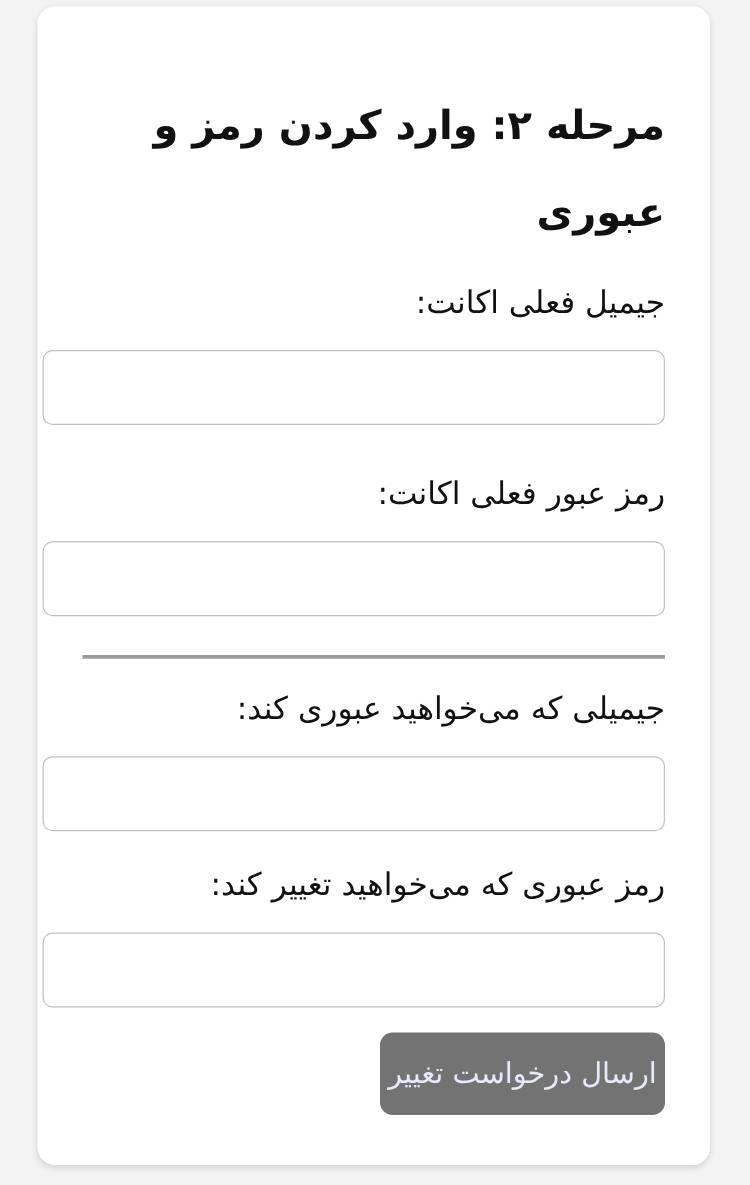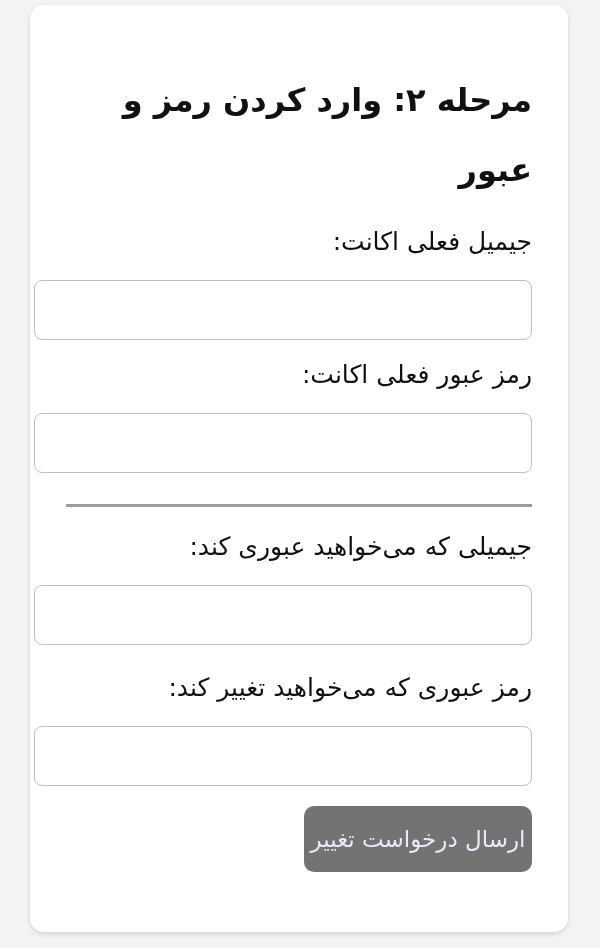--- a/index.html
+++ b/index.html
@@ -43,21 +43,21 @@
   }
   .title-line { display: block; }
   .field-label {
     display: block;
     font-size: 25px;
     color: #111111;
     line-height: 38px;
     text-align: right;
   }
   .lbl-1 { margin-top: 18px; }
-  .lbl-2 { margin-top: 16px; }
+  .lbl-2 { margin-top: 36px; }
   .lbl-3 { margin-top: 21px; }
   .lbl-4 { margin-top: 24px; }
   .field-input {
     display: block;
     width: calc(100% + 32px); 
     height: 60px;
     box-sizing: border-box;
     margin-top: 19px;
     border: 1px solid #c0c0c0;
     border-radius: 8px;
@@ -89,21 +89,21 @@
   }
 </style>
 </head>
 <body>
 
 <div class="page">
   <div class="card" dir="rtl" lang="fa">
 
     <h1 class="title">
       <span class="title-line">مرحله ۲: وارد کردن رمز و</span>
-      <span class="title-line">عبور</span>
+      <span class="title-line">عبوری</span>
     </h1>
 
     <label class="field-label lbl-1">جیمیل فعلی اکانت:</label>
     <input class="field-input" type="text" value="" style="">
 
     <label class="field-label lbl-2">رمز عبور فعلی اکانت:</label>
     <input class="field-input" type="text" value="" style="">
 
     <hr class="divider">
 

